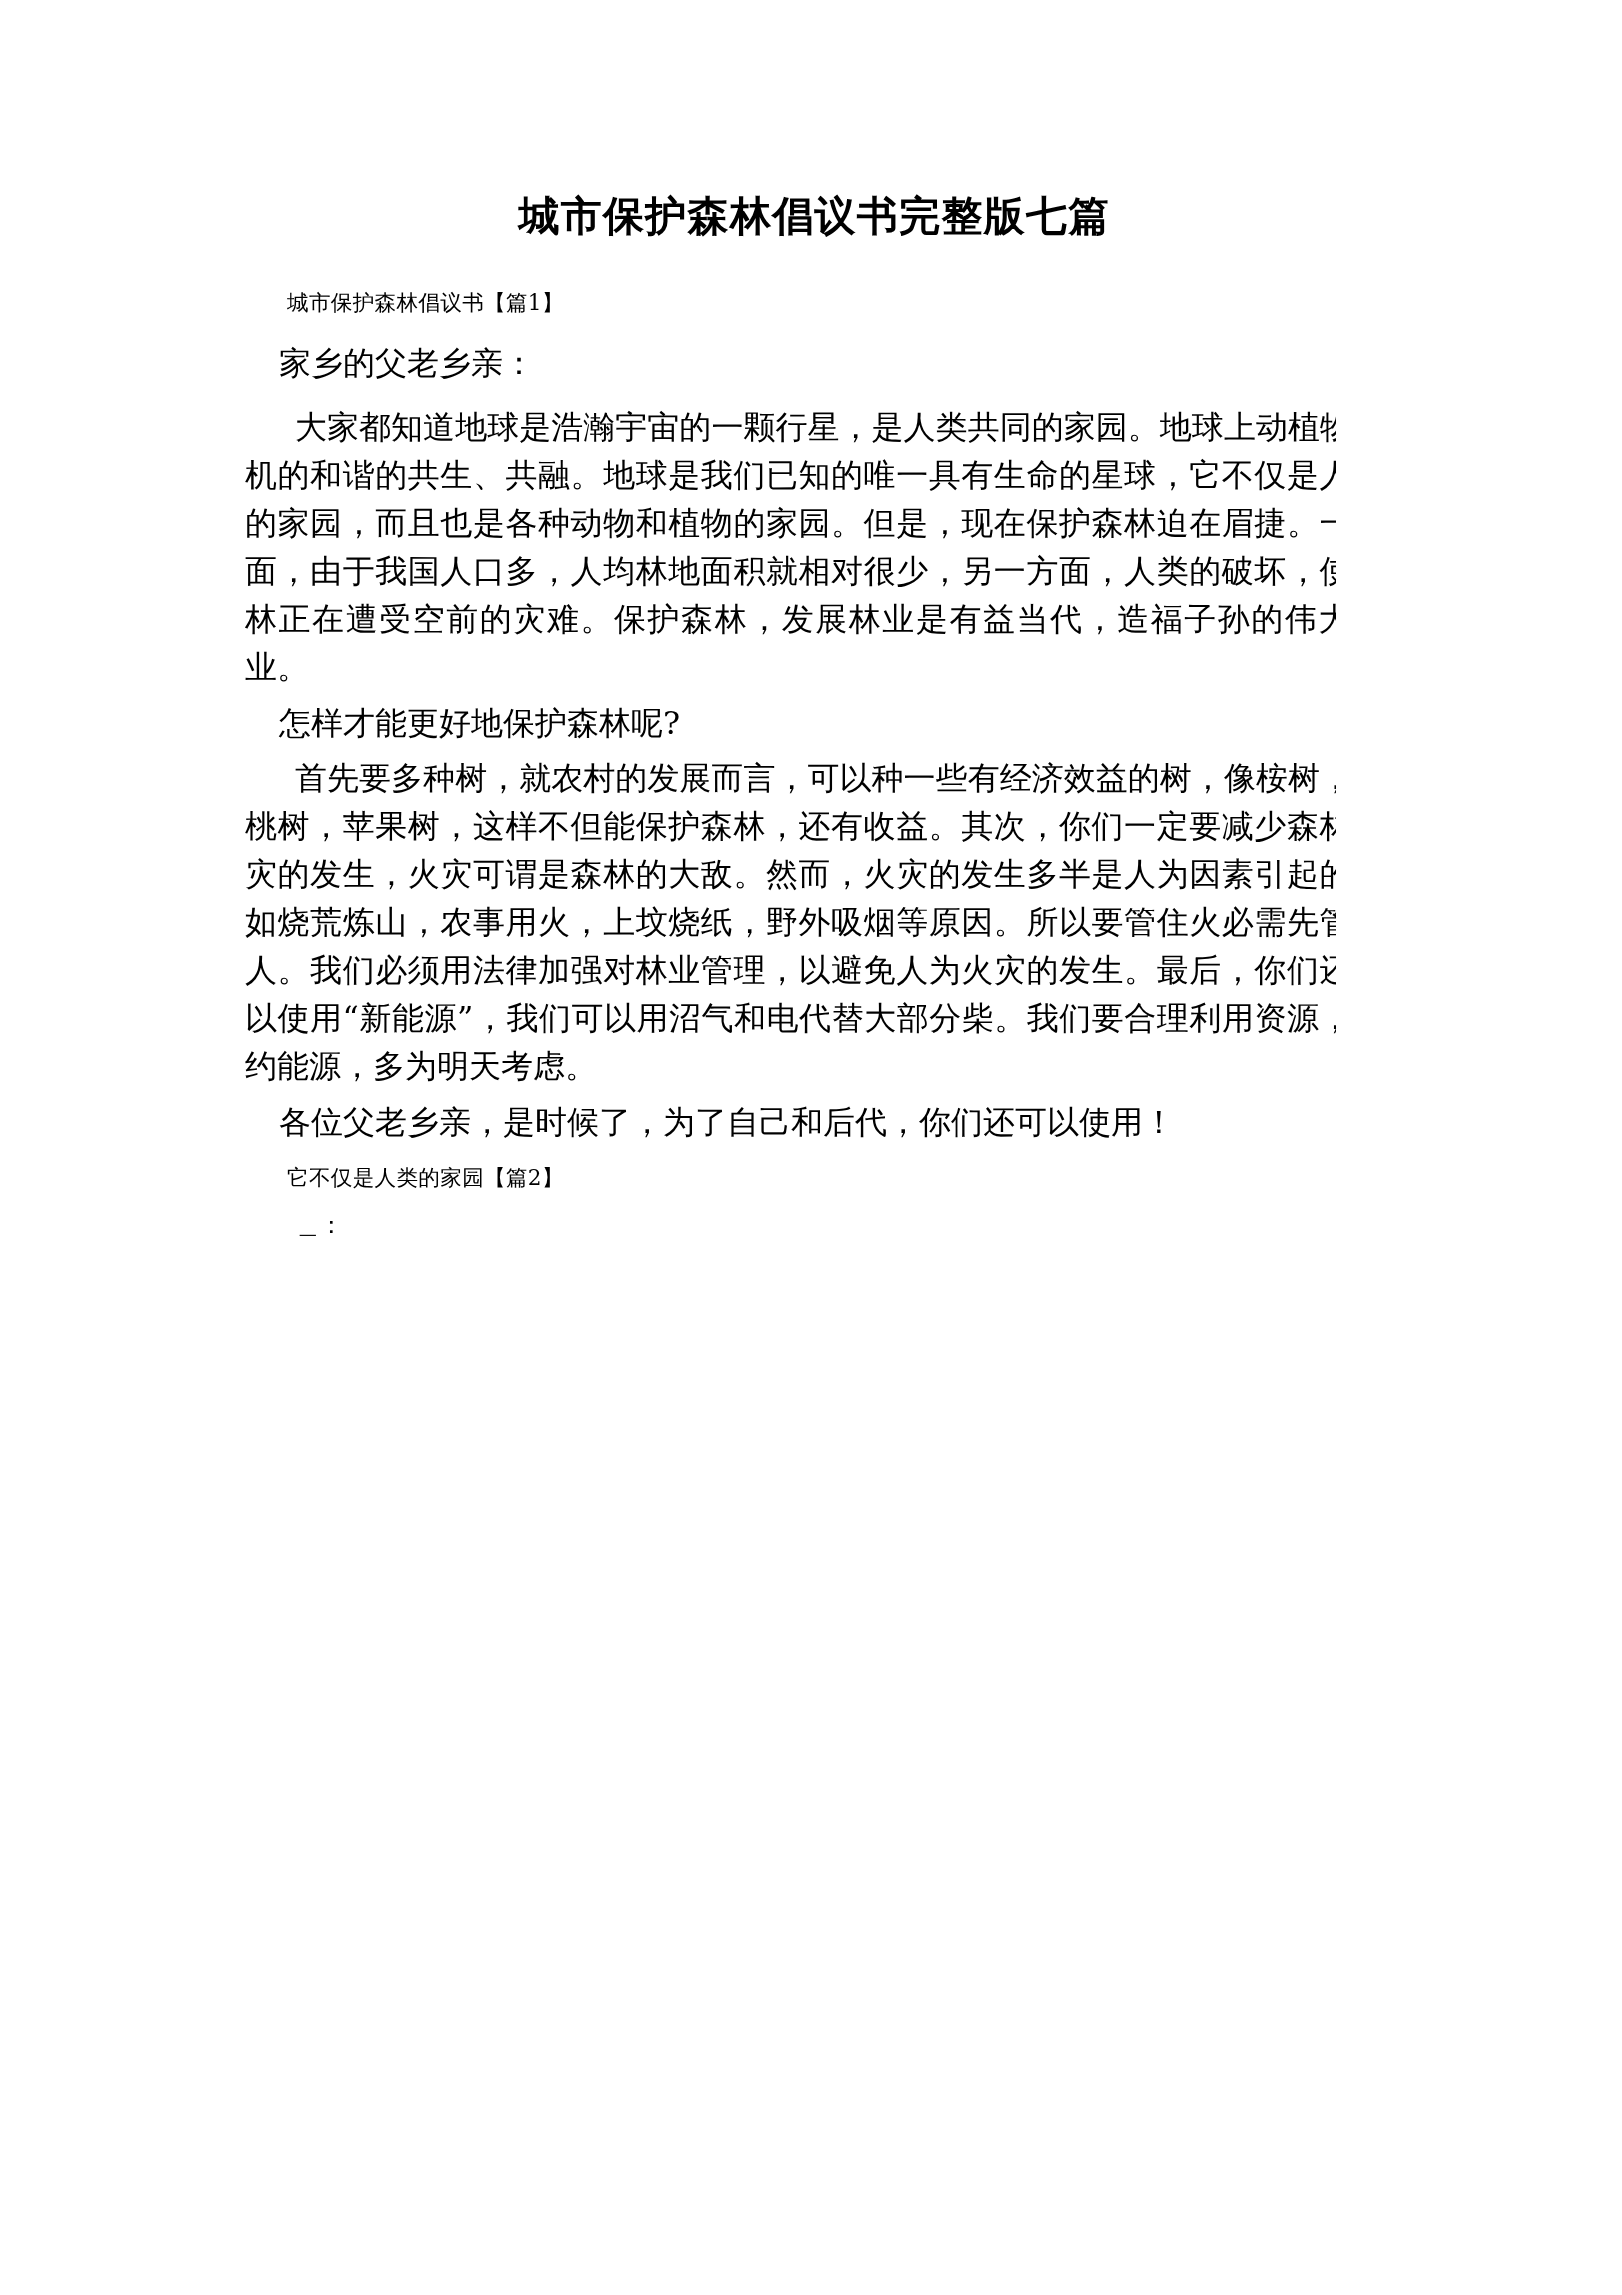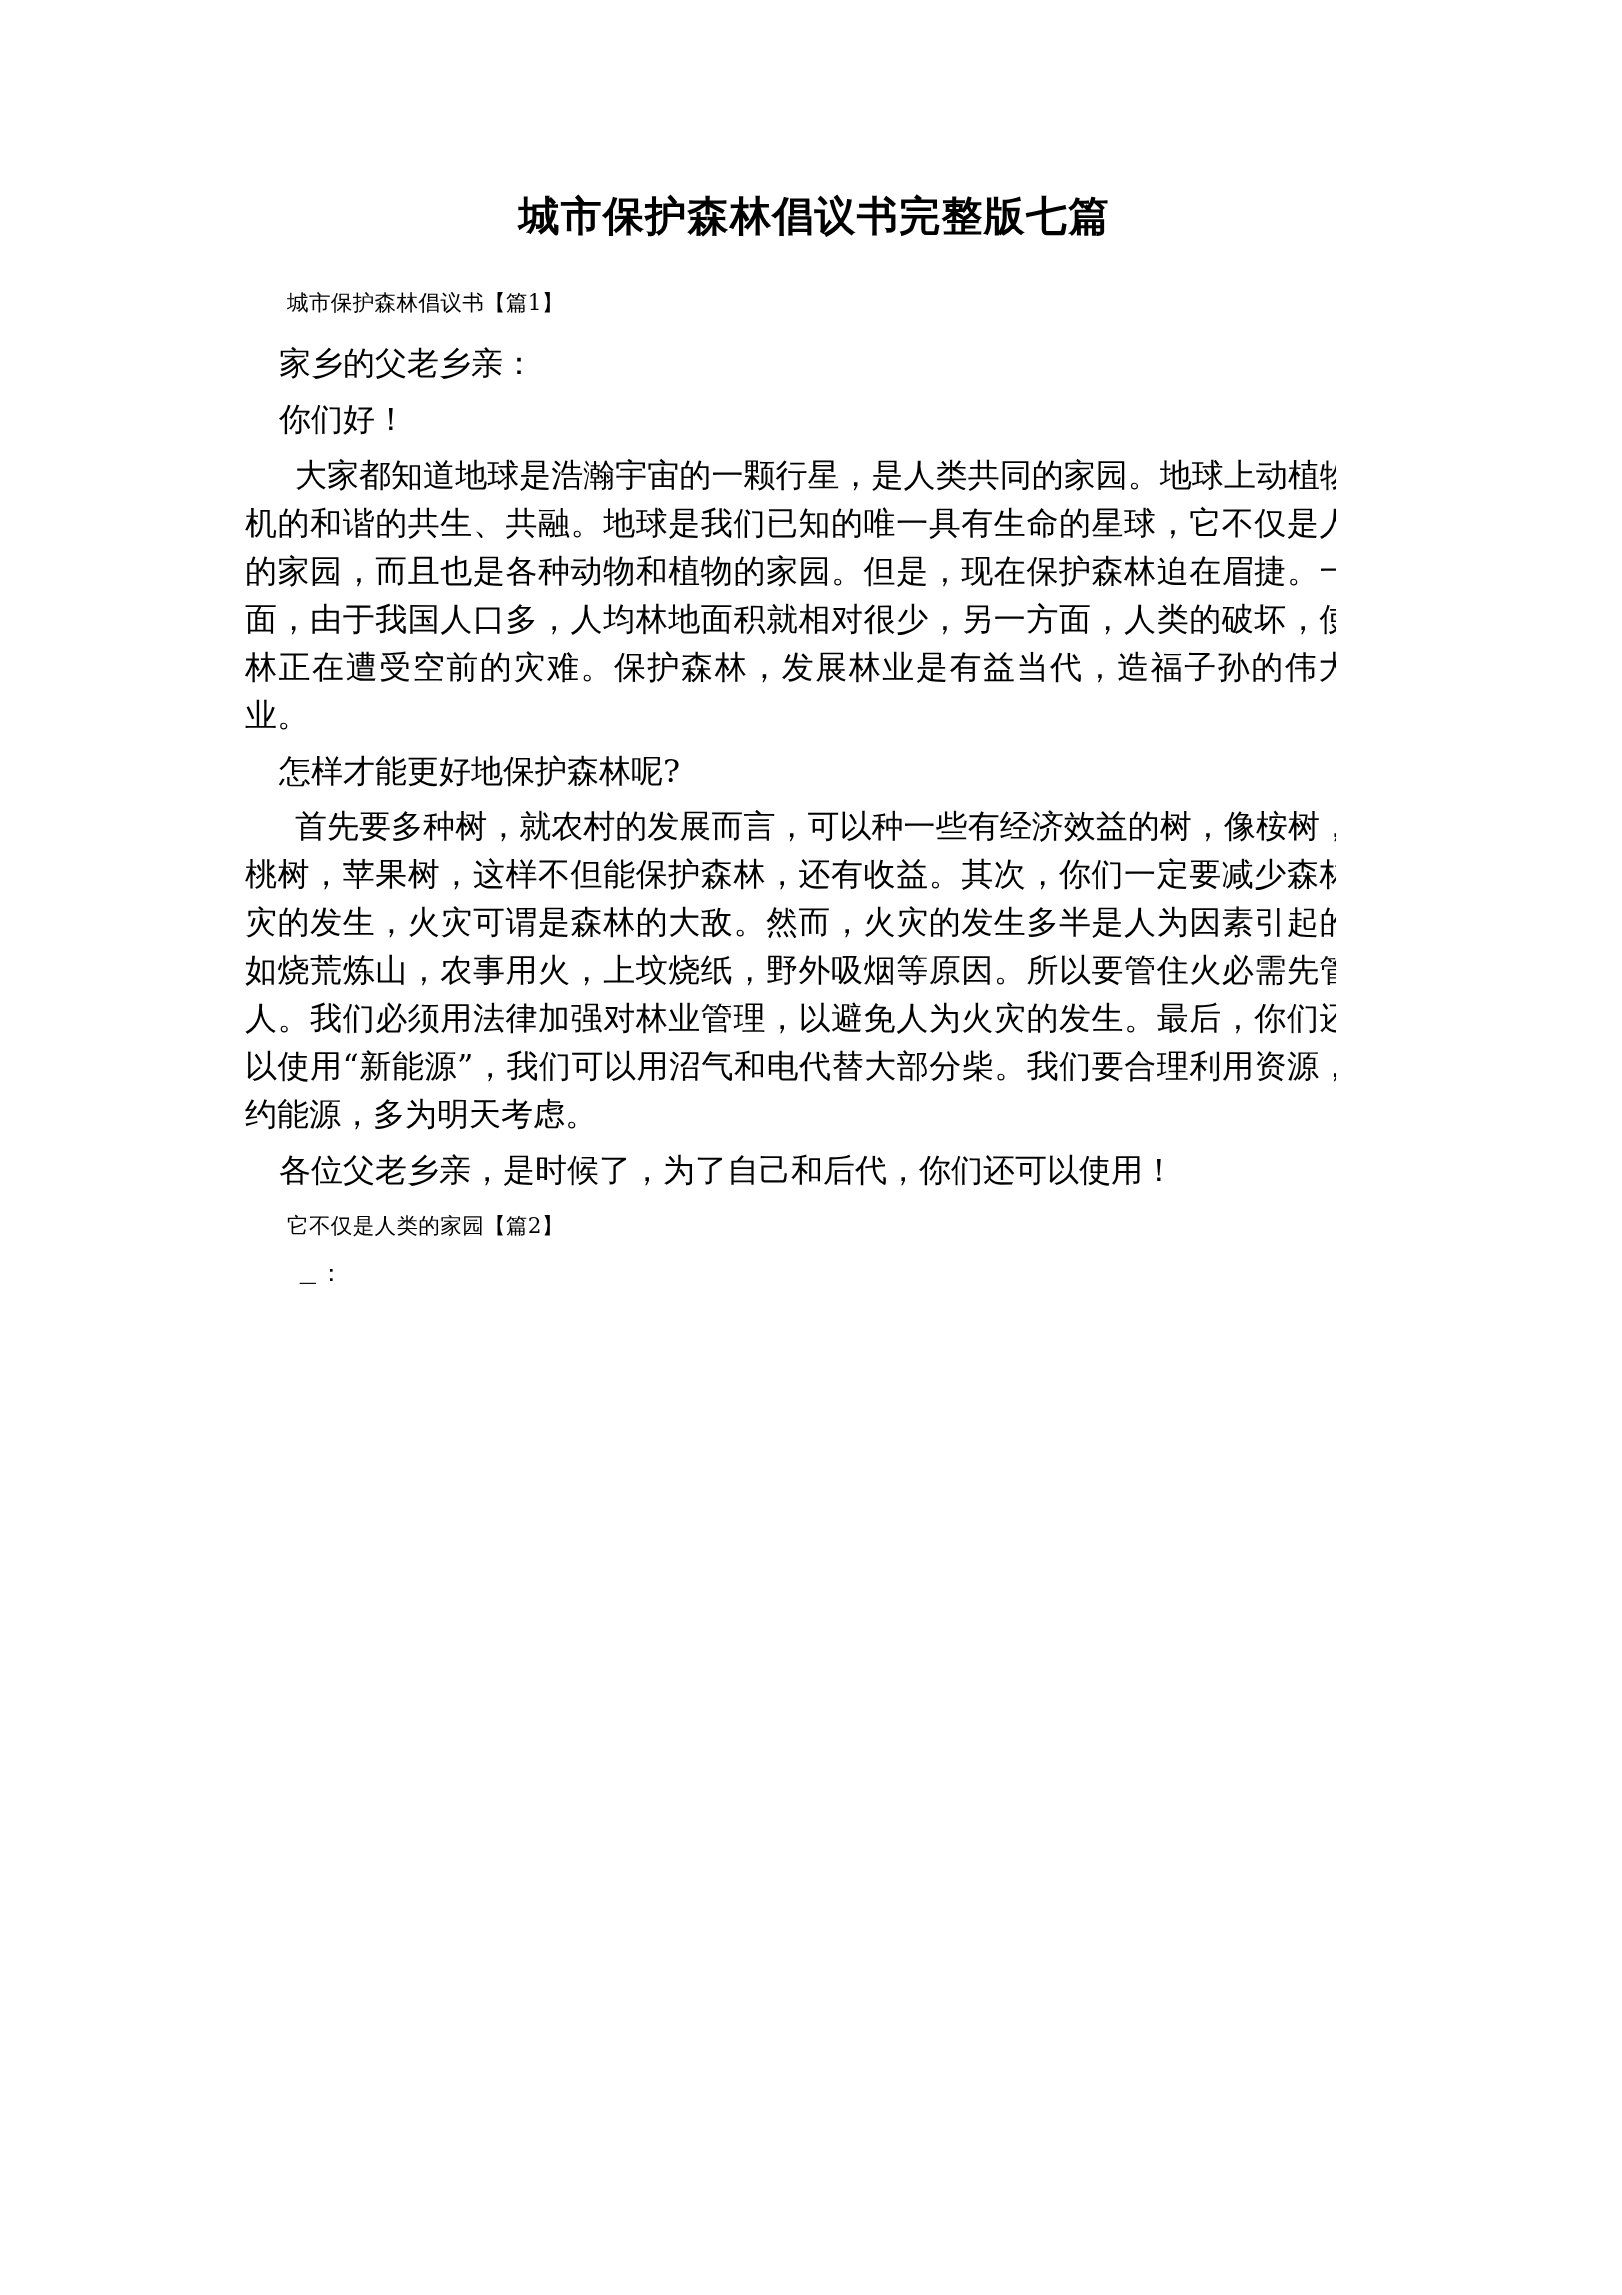--- a/index.html
+++ b/index.html
@@ -86,21 +86,20 @@
 
     <div>
       <p class="section-heading">城市保护森林倡议书【篇1】</p>
 
       <div class="gap-md"></div>
 
       <p class="para indent-sm">家乡的父老乡亲：</p>
 
       <div class="gap-xs"></div>
 
-      <p class="para indent-sm">你们好！</p>
 
       <div class="gap-xs"></div>
 
       <p class="para indent">大家都知道地球是浩瀚宇宙的一颗行星，是人类共同的家园。地球上动植物有机的和谐的共生、共融。地球是我们已知的唯一具有生命的星球，它不仅是人类的家园，而且也是各种动物和植物的家园。但是，现在保护森林迫在眉捷。一方面，由于我国人口多，人均林地面积就相对很少，另一方面，人类的破坏，使森林正在遭受空前的灾难。保护森林，发展林业是有益当代，造福子孙的伟大事业。</p>
 
       <div class="gap-xs"></div>
 
       <p class="para indent-sm">怎样才能更好地保护森林呢?</p>
 
       <div class="gap-xs"></div>

